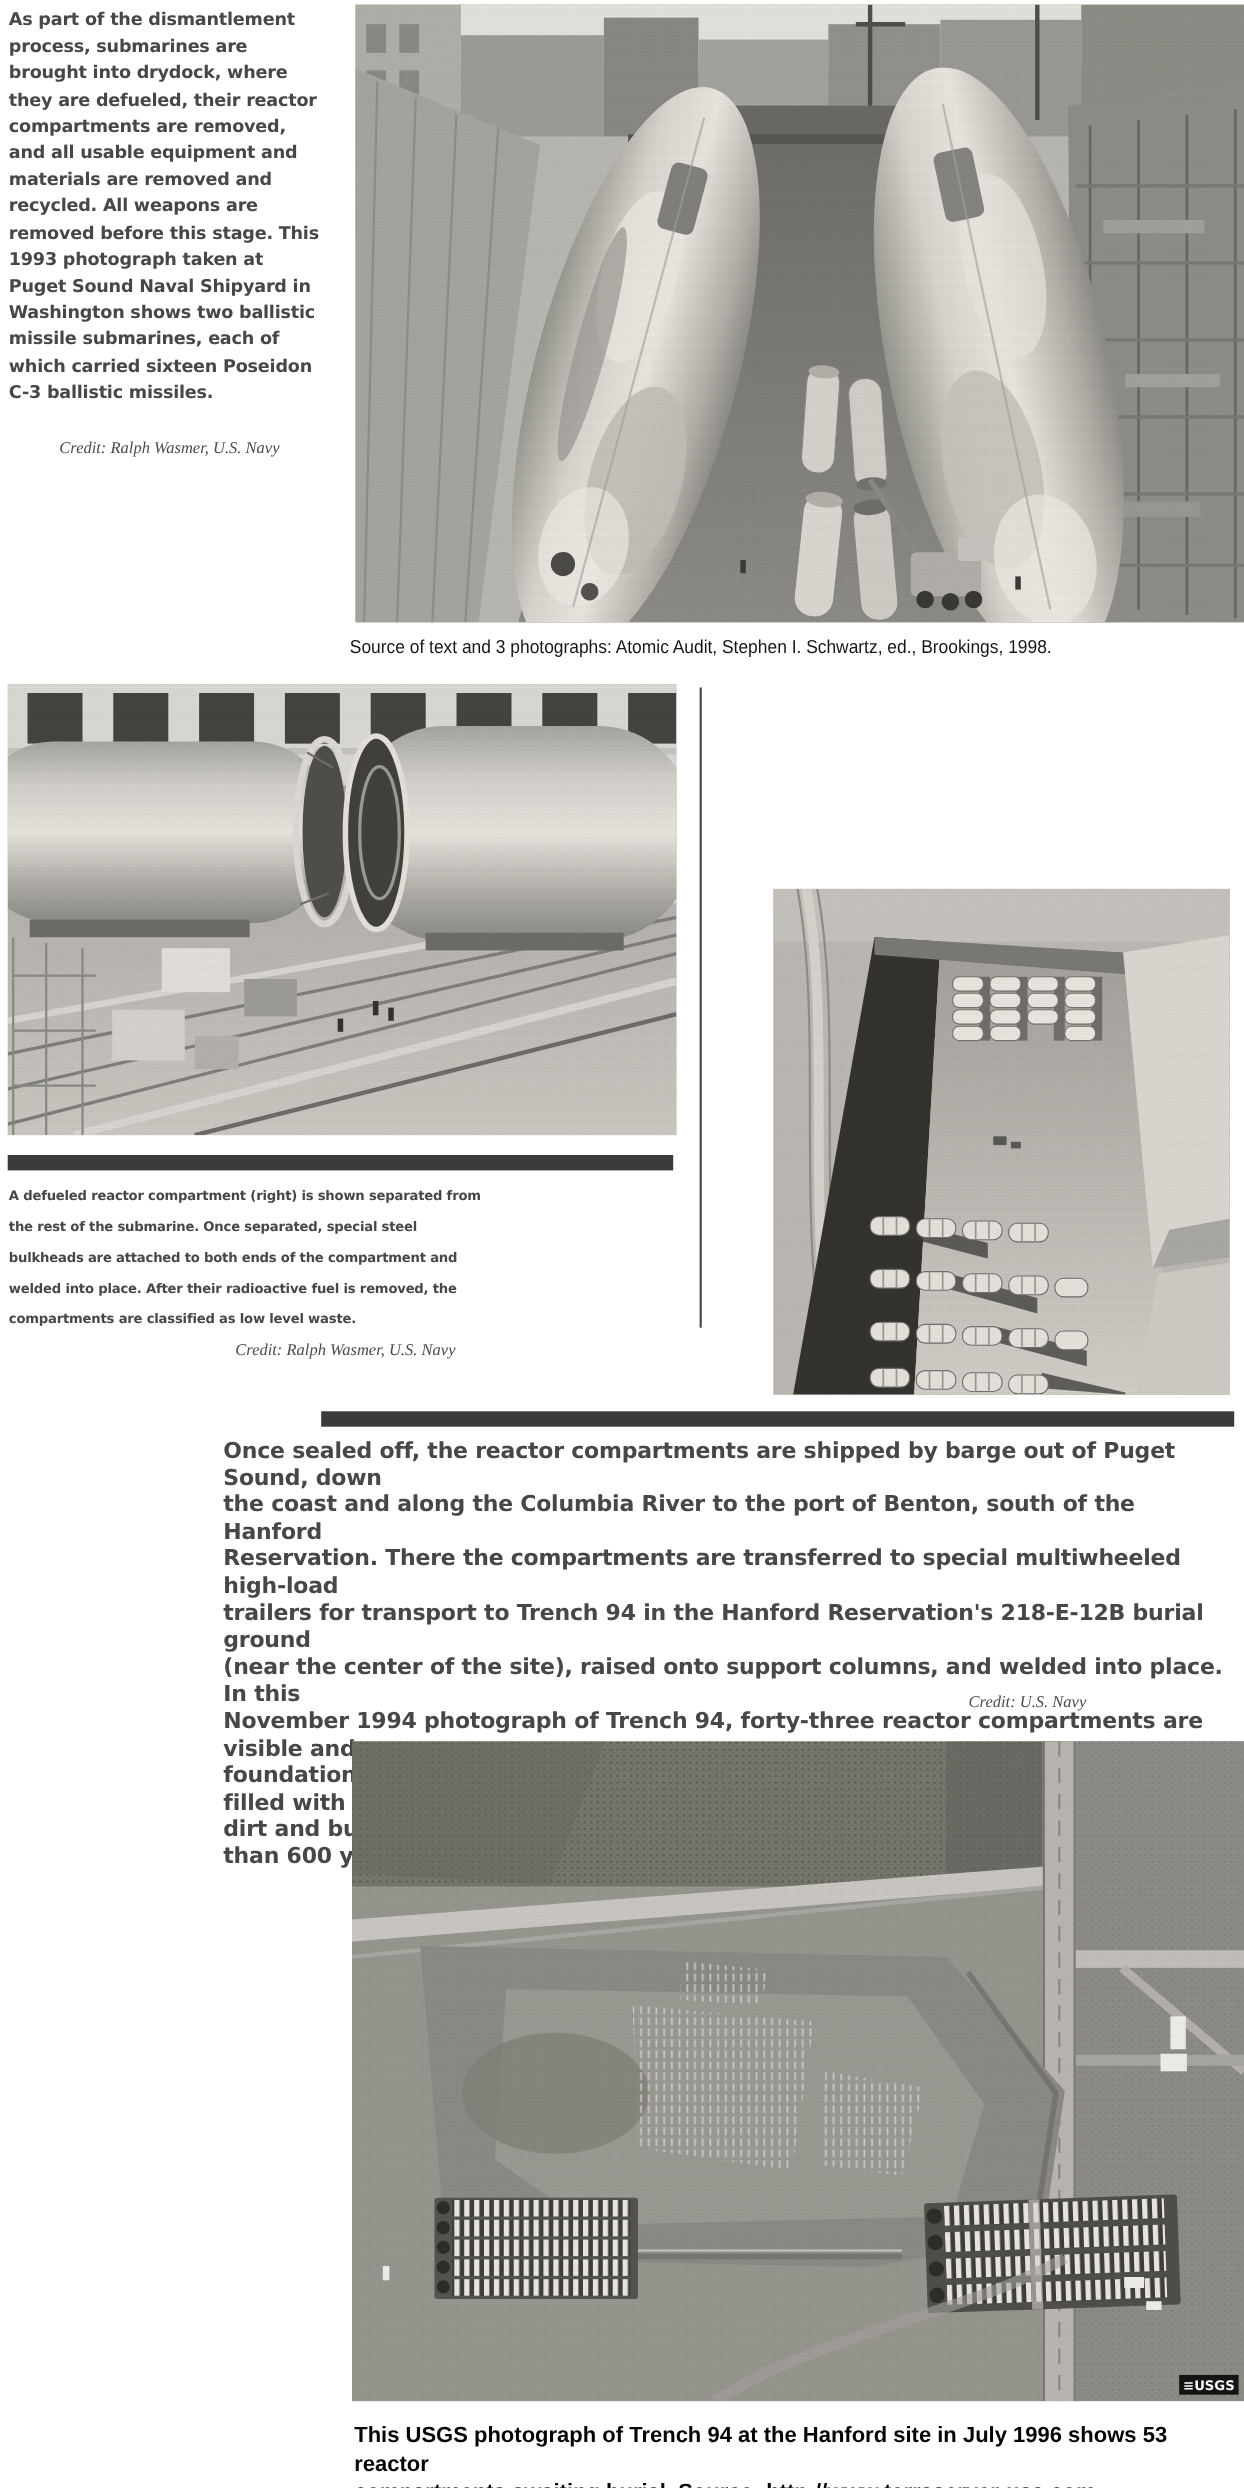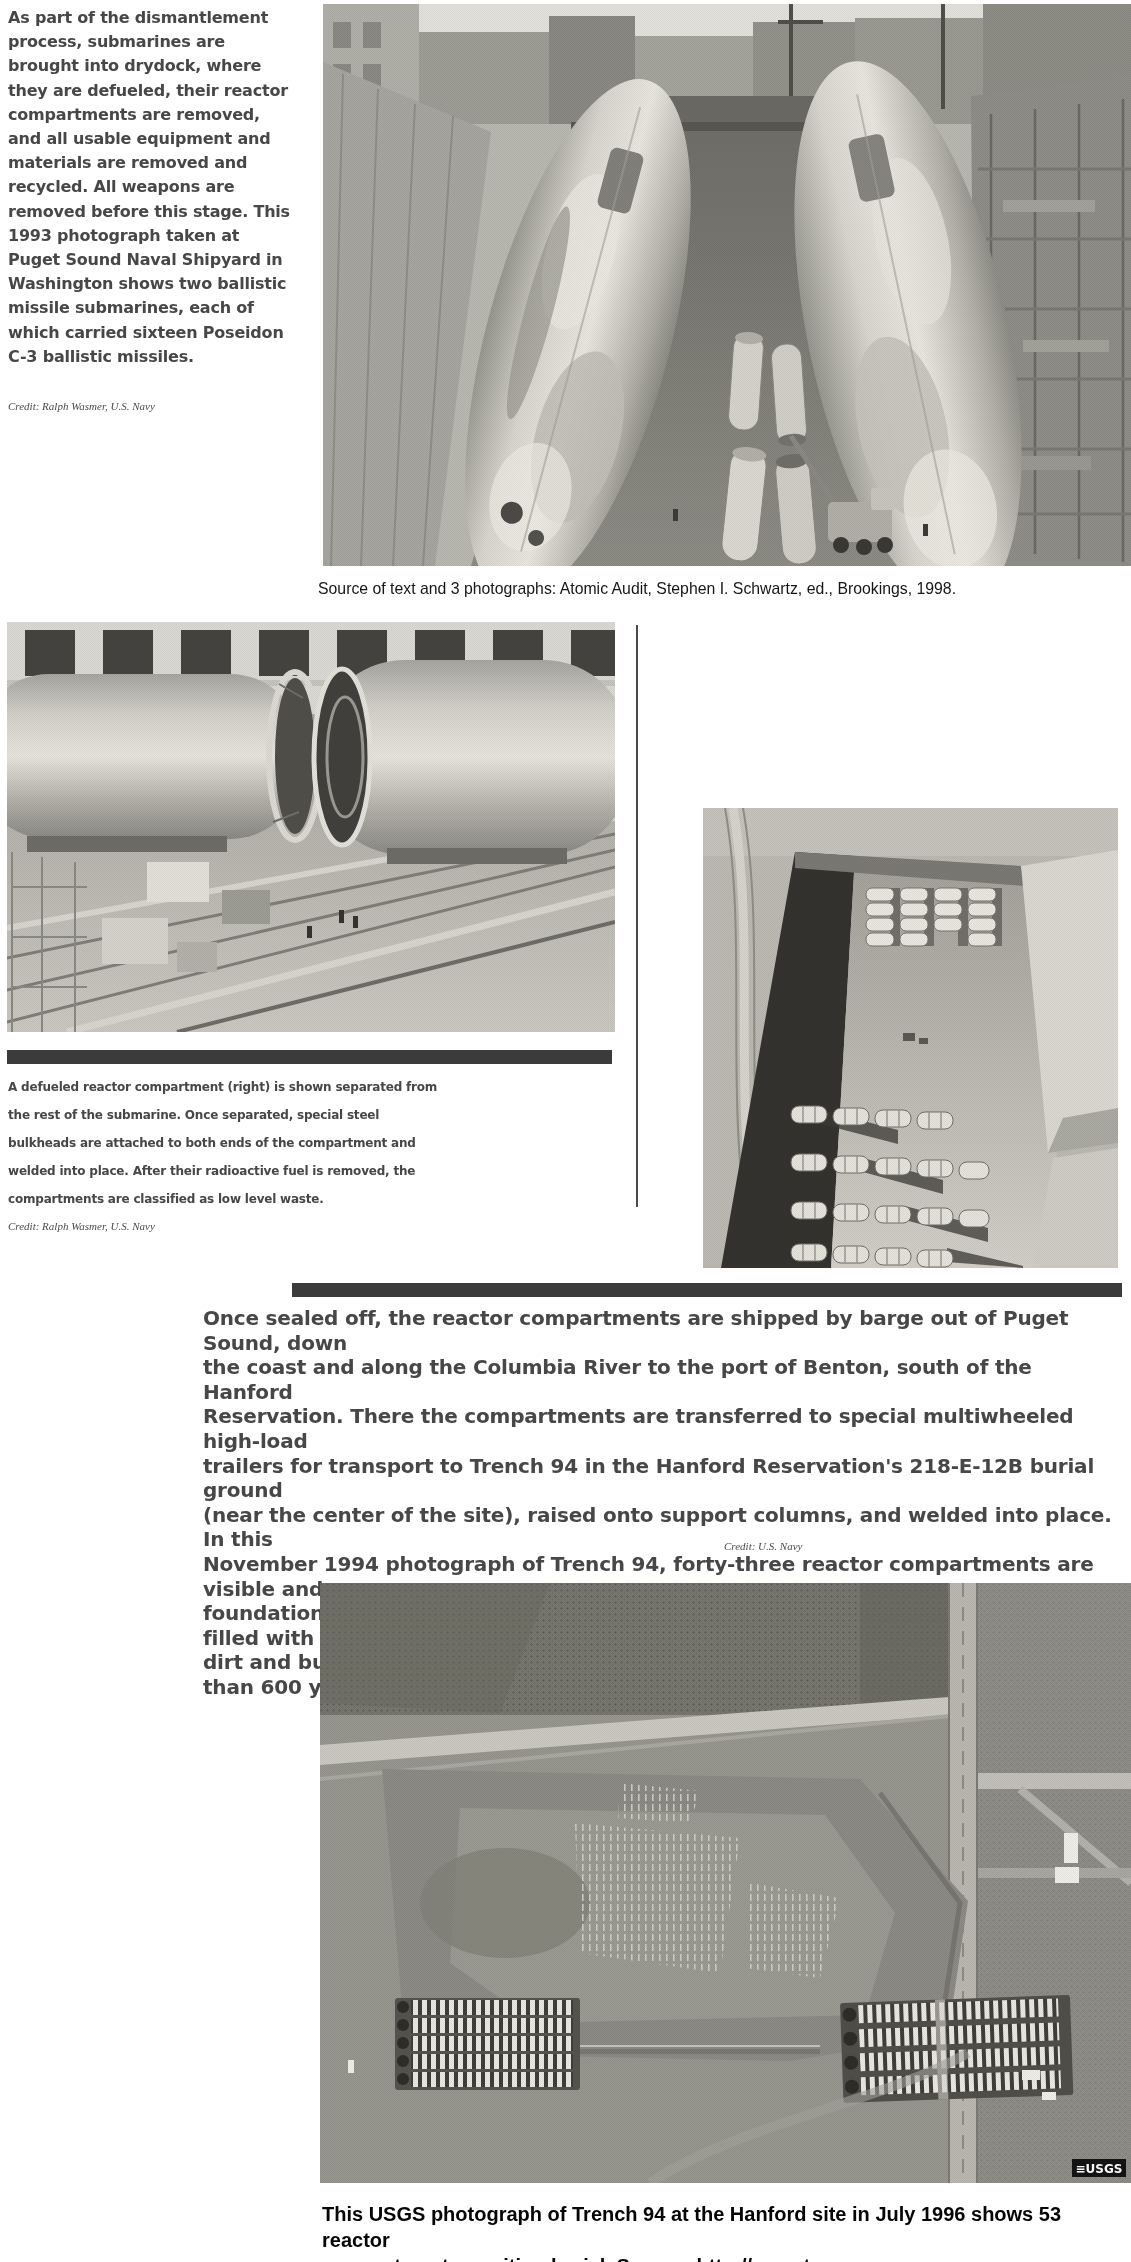--- a/index.html
+++ b/index.html
@@ -4,21 +4,21 @@
 <style>
   html,body{margin:0;padding:0;background:#ffffff;}
   #page{position:relative;width:1131px;height:2262px;background:#ffffff;overflow:hidden;
         font-family:"DejaVu Sans",sans-serif;}
   .abs{position:absolute;}
   .cap{font-weight:bold;color:#474747;white-space:pre-line;}
   .cap-right{text-align:left;}
   .intro{left:8px;top:6px;width:292px;font-size:16px;line-height:24.2px;letter-spacing:-.2px;}
   .sep-cap{left:8px;top:1073px;width:612px;font-size:12px;line-height:28px;letter-spacing:-.2px;}
   .trans-cap{left:203px;top:1306px;width:925px;font-size:20px;line-height:24.6px;letter-spacing:-.2px;}
-  .credit{font-family:"Liberation Serif",serif;font-style:italic;font-size:11px;color:#4b4b4b;text-align:left;white-space:nowrap;}
+  .credit{font-family:"Liberation Serif",serif;font-style:italic;font-size:15px;color:#4b4b4b;text-align:center;white-space:nowrap;}
   .credit1{left:8px;top:400px;width:292px;}
   .credit2{left:8px;top:1220px;width:612px;}
   .credit3{left:724px;top:1540px;width:420px;}
   .source{left:318px;top:579px;font-family:"Liberation Sans",sans-serif;font-size:17px;color:#161616;
           transform:scaleX(.93);transform-origin:left center;white-space:nowrap;}
   .usgs-cap{left:322px;top:2201px;width:805px;font-family:"Liberation Sans",sans-serif;font-weight:bold;
             font-size:20px;line-height:26px;color:#050505;white-space:pre-line;}
   .bar{background:#3b3b3b;}
   .bar1{left:7px;top:1050px;width:605px;height:14px;}
   .bar2{left:292px;top:1283px;width:830px;height:14px;}

